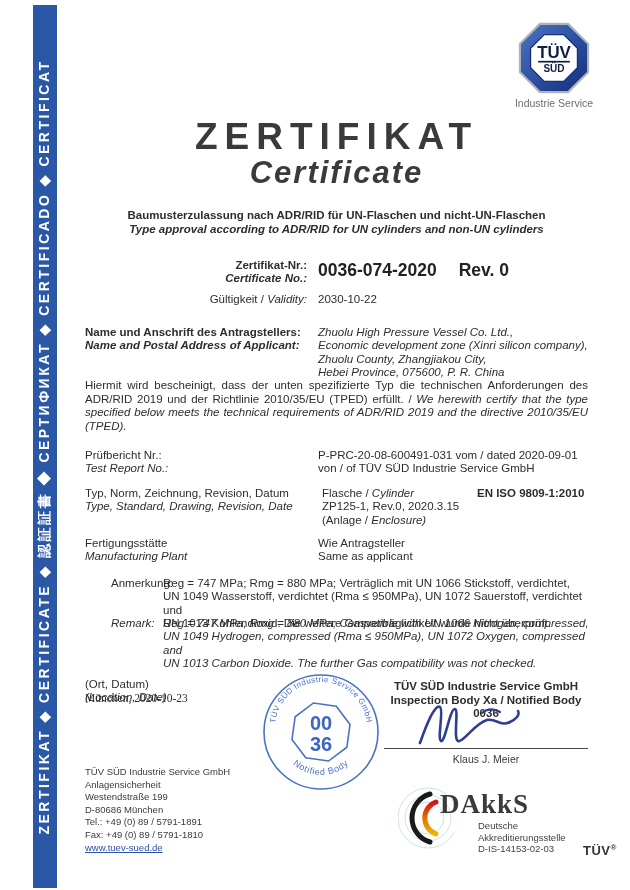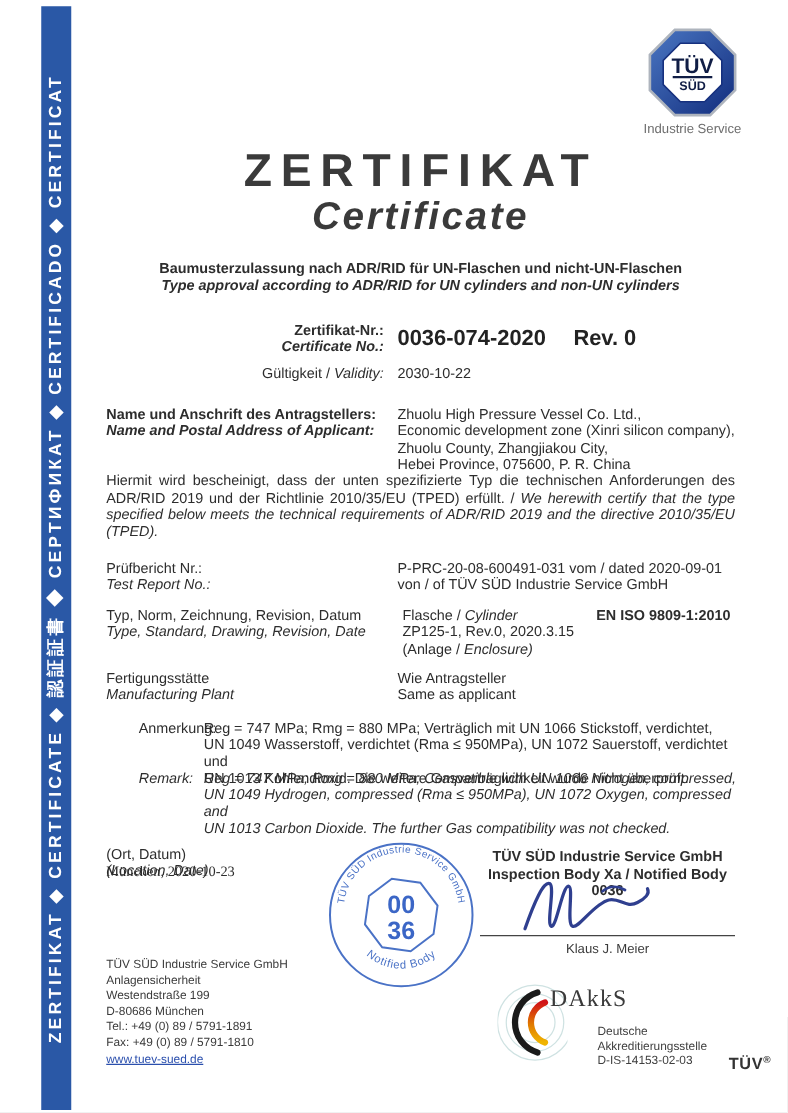--- a/index.html
+++ b/index.html
@@ -25,21 +25,21 @@
   .val{font-size:11.5px;line-height:13.4px;}
   .certno{left:318px;top:260px;font-size:17.5px;font-weight:bold;color:#222;}
   .certno .rev{margin-left:22px;}
   .statement{left:85px;top:379px;width:503px;font-size:11.5px;line-height:13.6px;text-align:justify;}
   .preline{white-space:pre-line;}
   .sigline{left:384px;top:748px;width:204px;border-top:1.4px solid #444;height:0;}
   .bodyblock{left:384px;top:680px;width:204px;text-align:center;font-size:11.5px;font-weight:bold;line-height:13.5px;}
   .signer{left:384px;top:753px;width:204px;text-align:center;font-size:10.5px;color:#3a3a3a;}
   .footer{left:85px;top:766px;font-size:9.5px;line-height:12.6px;color:#3a3a3a;}
   .footer a{color:#2b4fad;text-decoration:underline;}
-  .dakks-name{left:440px;top:789px;font-family:"Liberation Serif",serif;font-size:19px;font-weight:400;color:#3a3a3a;letter-spacing:1px;text-align:right;}
+  .dakks-name{left:440px;top:789px;font-family:"Liberation Serif",serif;font-size:27px;font-weight:700;color:#3a3a3a;letter-spacing:1px;text-align:right;}
   .dakks-caption{left:478px;top:820px;font-size:9.5px;line-height:11.5px;color:#3f3f3f;font-family:"Liberation Sans",sans-serif;}
   .tuv-corner{left:583px;top:843px;font-size:13px;font-weight:bold;color:#333;letter-spacing:0.5px;}
   .tuv-corner sup{font-size:8px;}
 </style>
 </head>
 <body>
 
 <div class="page">
 
   <div class="abs sidebar">
@@ -79,21 +79,21 @@
 
   <div class="abs rowlab rightcol" style="top:293px;">
     <span>Gültigkeit / </span><span class="it">Validity:</span>
   </div>
   <div class="abs val" style="left:318px;top:293px;">2030-10-22</div>
 
   <div class="abs rowlab b" style="left:85px;top:326px;">
     <div>Name und Anschrift des Antragstellers:</div>
     <div class="it">Name and Postal Address of Applicant:</div>
   </div>
-  <div class="abs val" style="left:318px;top:326px;">
+  <div class="abs val" style="left:318px;top:326px;font-style:italic;">
     <div>Zhuolu High Pressure Vessel Co. Ltd.,</div>
     <div>Economic development zone (Xinri silicon company),</div>
     <div>Zhuolu County, Zhangjiakou City,</div>
     <div>Hebei Province, 075600, P. R. China</div>
   </div>
 
   <p class="abs statement" style="margin:0;">
     <span>Hiermit wird bescheinigt, dass der unten spezifizierte Typ die technischen Anforderungen des ADR/RID 2019 und der Richtlinie 2010/35/EU (TPED) erfüllt. / </span><span class="it">We herewith certify that the type specified below meets the technical requirements of ADR/RID 2019 and the directive 2010/35/EU (TPED).</span>
   </p>
 

